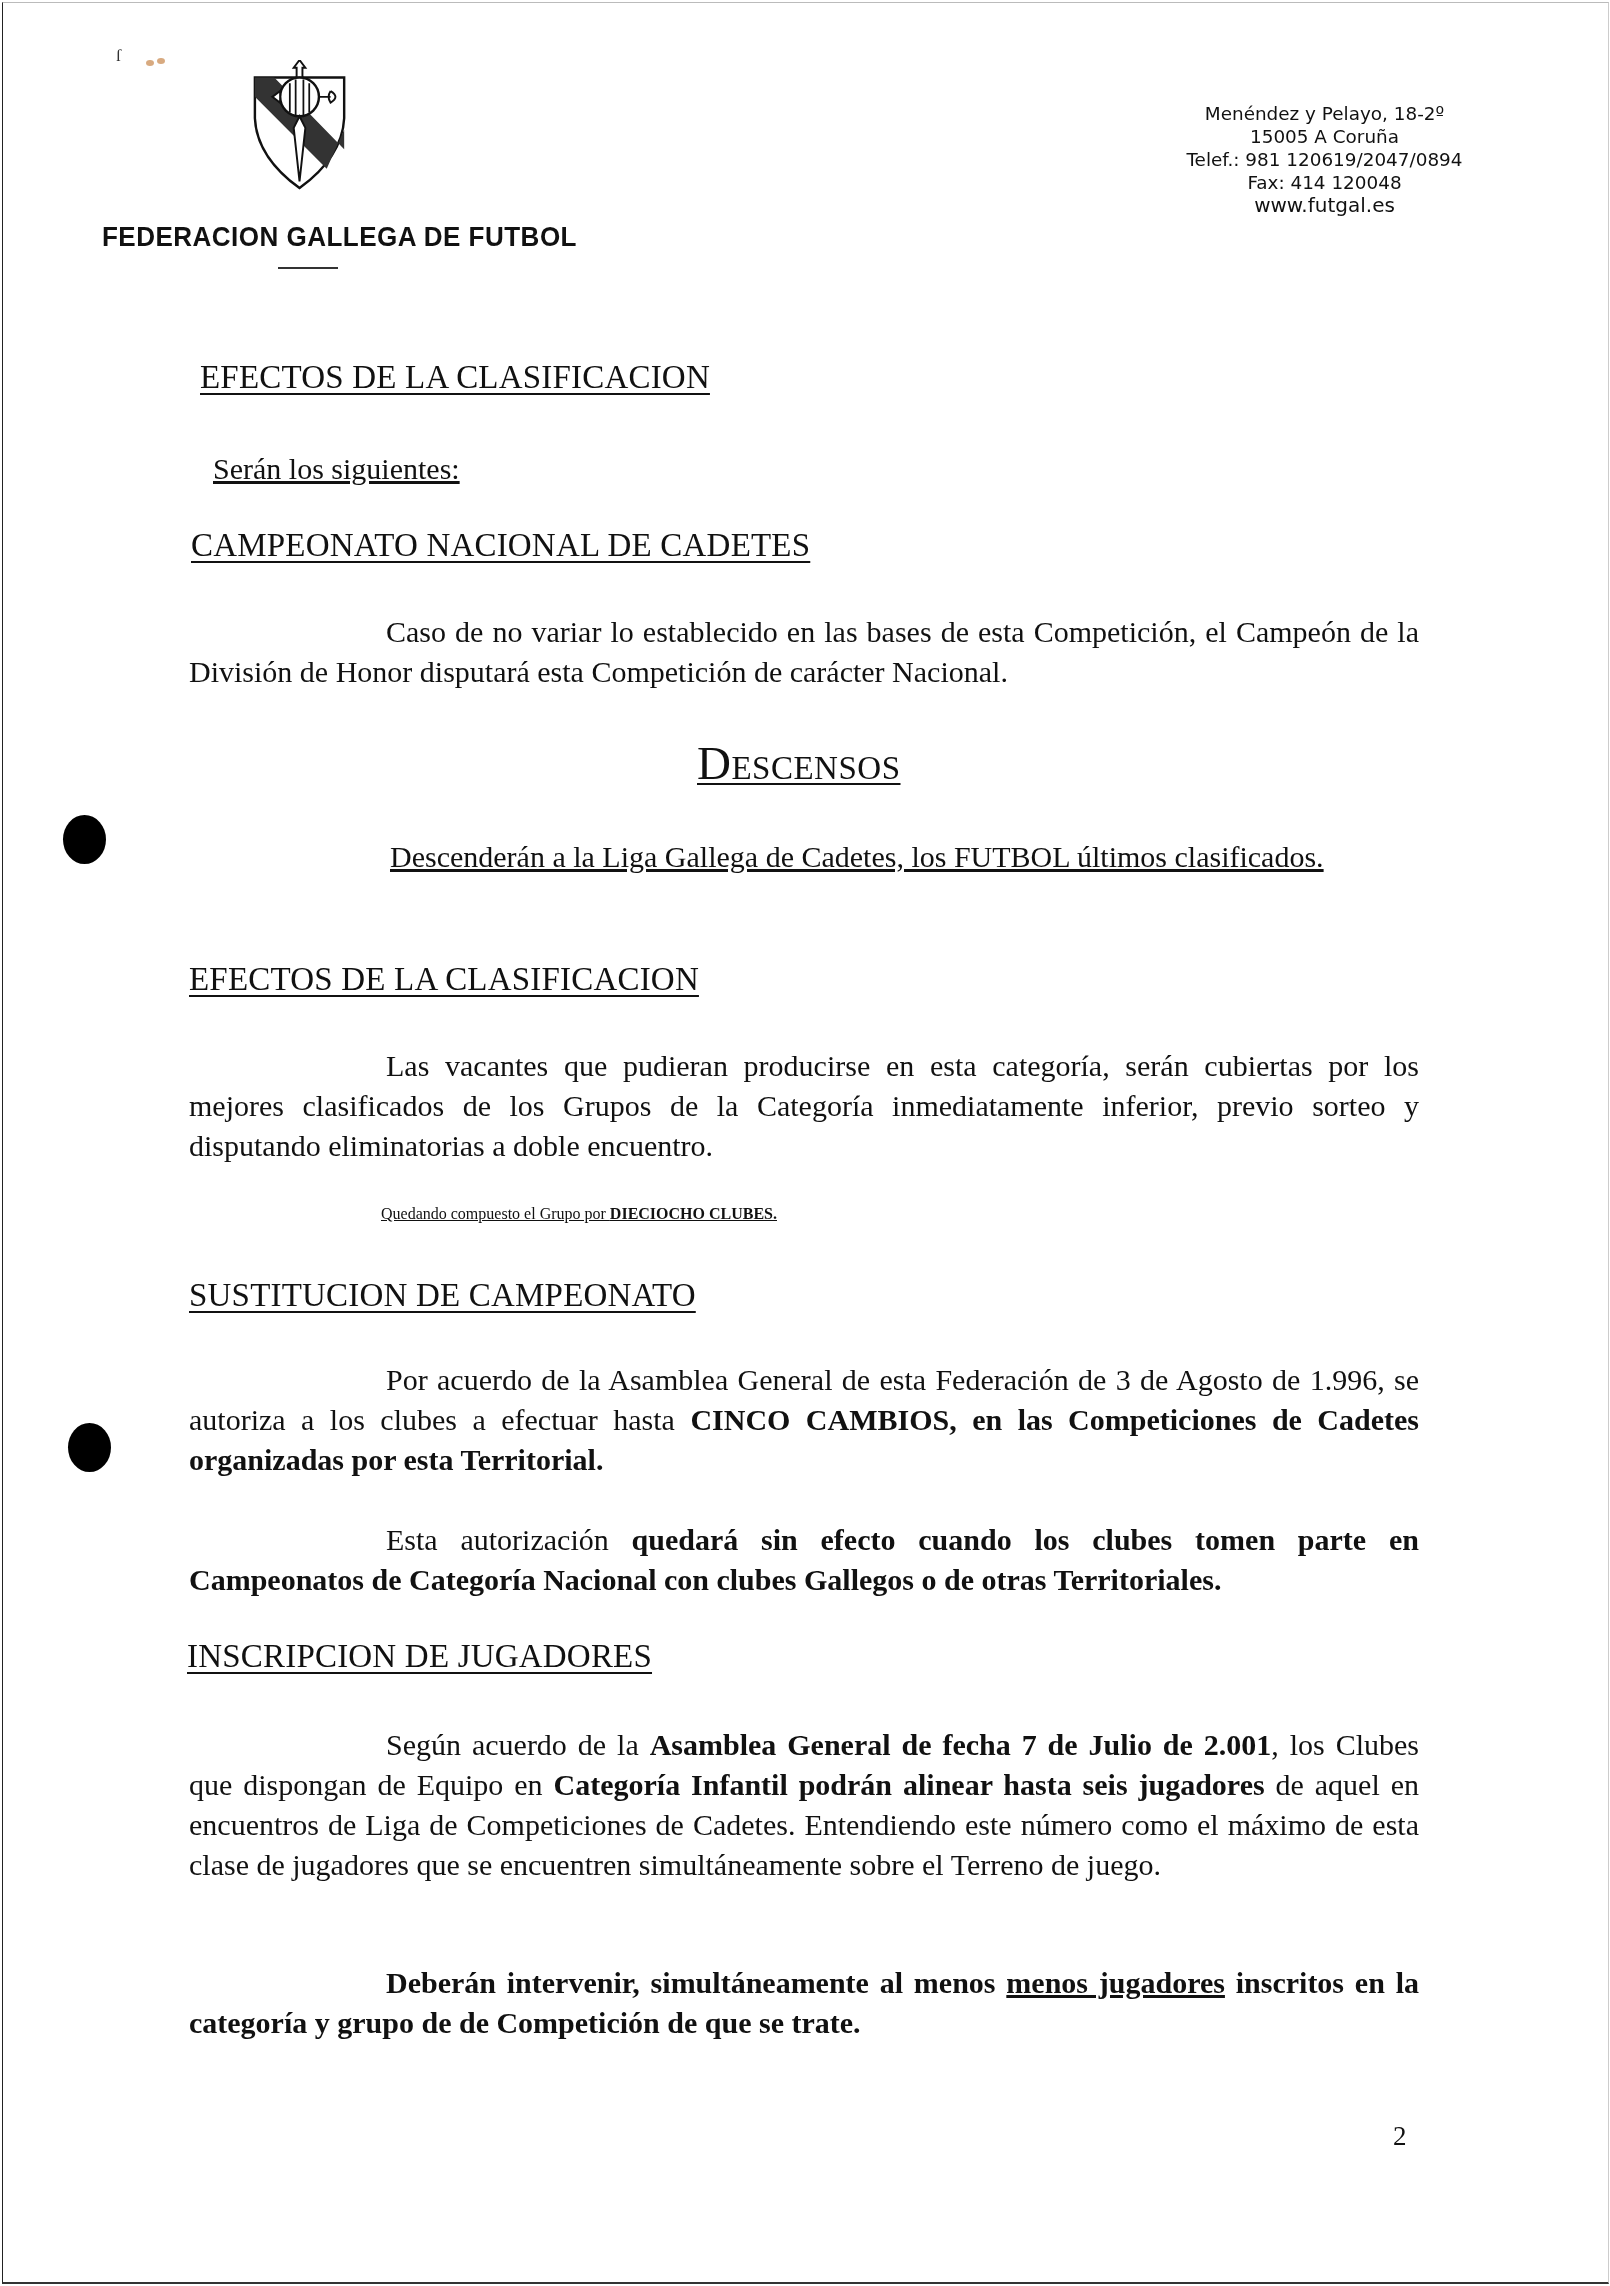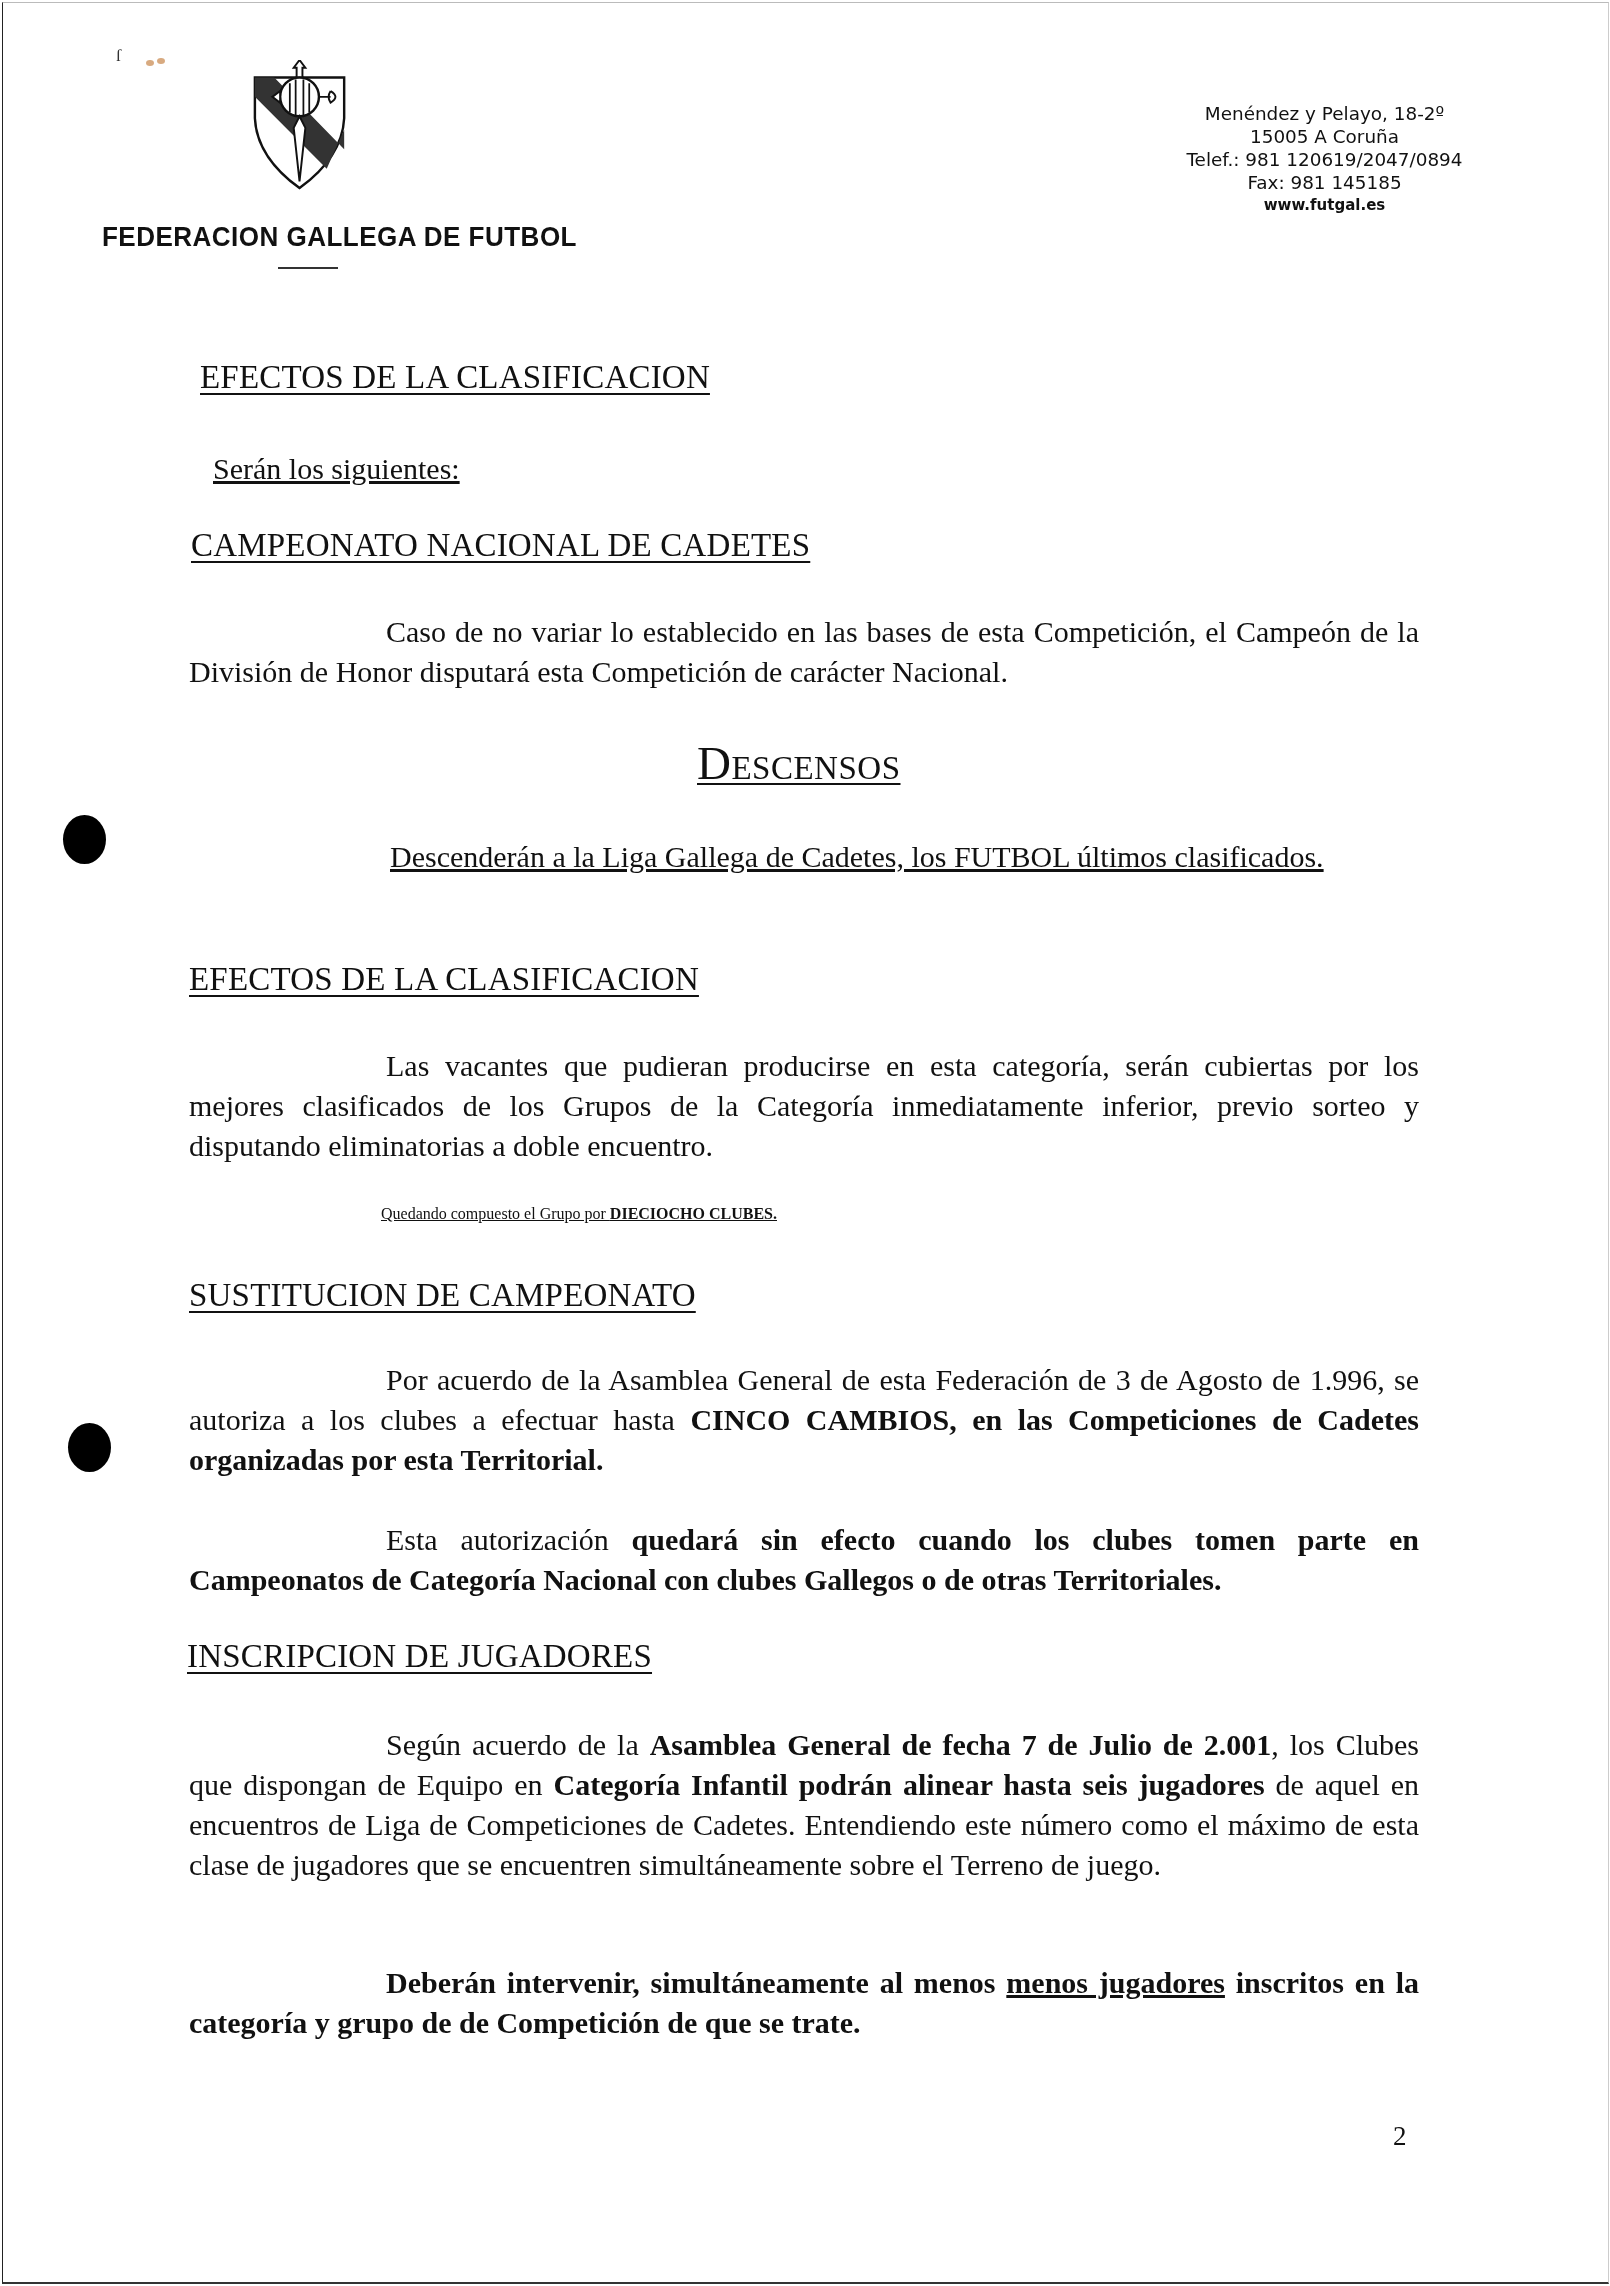--- a/index.html
+++ b/index.html
@@ -26,21 +26,21 @@
     font-weight: bold; font-size: 28px; letter-spacing: 0.5px;
     transform: scaleX(0.93); transform-origin: left top;
   }
   .org-rule { position: absolute; left: 278px; top: 267px; width: 60px; height: 1.9px; background: #333; }
   .address {
     position: absolute; left: 1179px; top: 102px; width: 291px;
     text-align: center;
     font-family: "DejaVu Sans", "Liberation Sans", sans-serif;
     font-size: 18.4px; line-height: 23px;
   }
-  .address .web { font-weight: bold; font-size: 15px; }
+  .address .web { font-weight: normal; font-size: 20px; }
   .h {
     position: absolute;
     font-size: 33px; text-decoration: underline; text-decoration-thickness: 1.9px;
     text-underline-offset: 4.9px; letter-spacing: 0.2px;
     white-space: nowrap;
   }
   .p {
     position: absolute; left: 189px; width: 1230px;
     font-size: 30px; line-height: 40px;
     text-align: justify;
@@ -78,21 +78,21 @@
   <path d="M54 58 L60 70 L54 125 L48 70 Z" fill="#fff" stroke="#111" stroke-width="2"></path>
 </svg>
 
 <div class="org-name">FEDERACION GALLEGA DE FUTBOL</div>
 <div class="org-rule"></div>
 
 <div class="address">
   <div>Menéndez y Pelayo, 18-2º</div>
   <div>15005 A Coruña</div>
   <div>Telef.: 981 120619/2047/0894</div>
-  <div>Fax: 981 145185</div>
+  <div>Fax: 414 120048</div>
   <div class="web">www.futgal.es</div>
 </div>
 
 <div class="h" style="left:200px;top:359px;">EFECTOS DE LA CLASIFICACION</div>
 <div class="line" style="left:213px;top:452px;">Serán los siguientes:</div>
 
 <div class="h" style="left:191px;top:527px;">CAMPEONATO NACIONAL DE CADETES</div>
 <div class="p" style="top:612px;"><span class="indent"></span><span>Caso de no variar lo establecido en las bases de esta Competición, el Campeón de la División de Honor disputará esta Competición de carácter Nacional.</span></div>
 
 <div class="descensos">Descensos</div>

